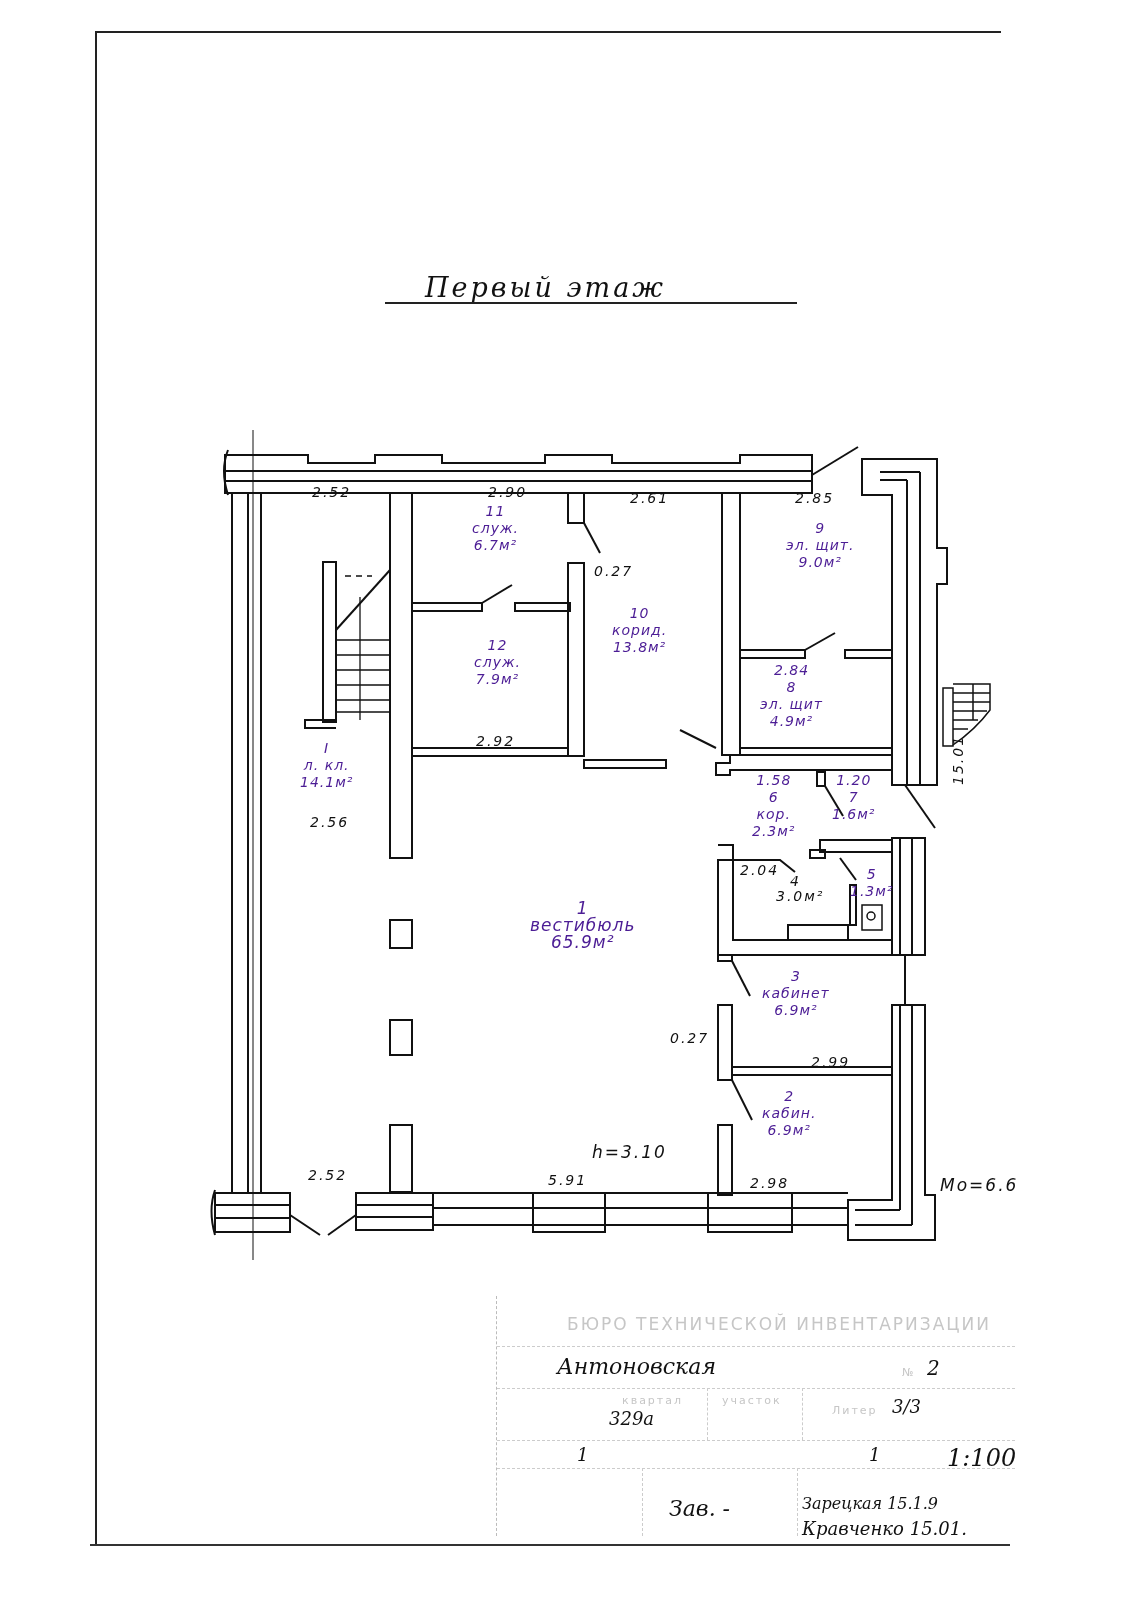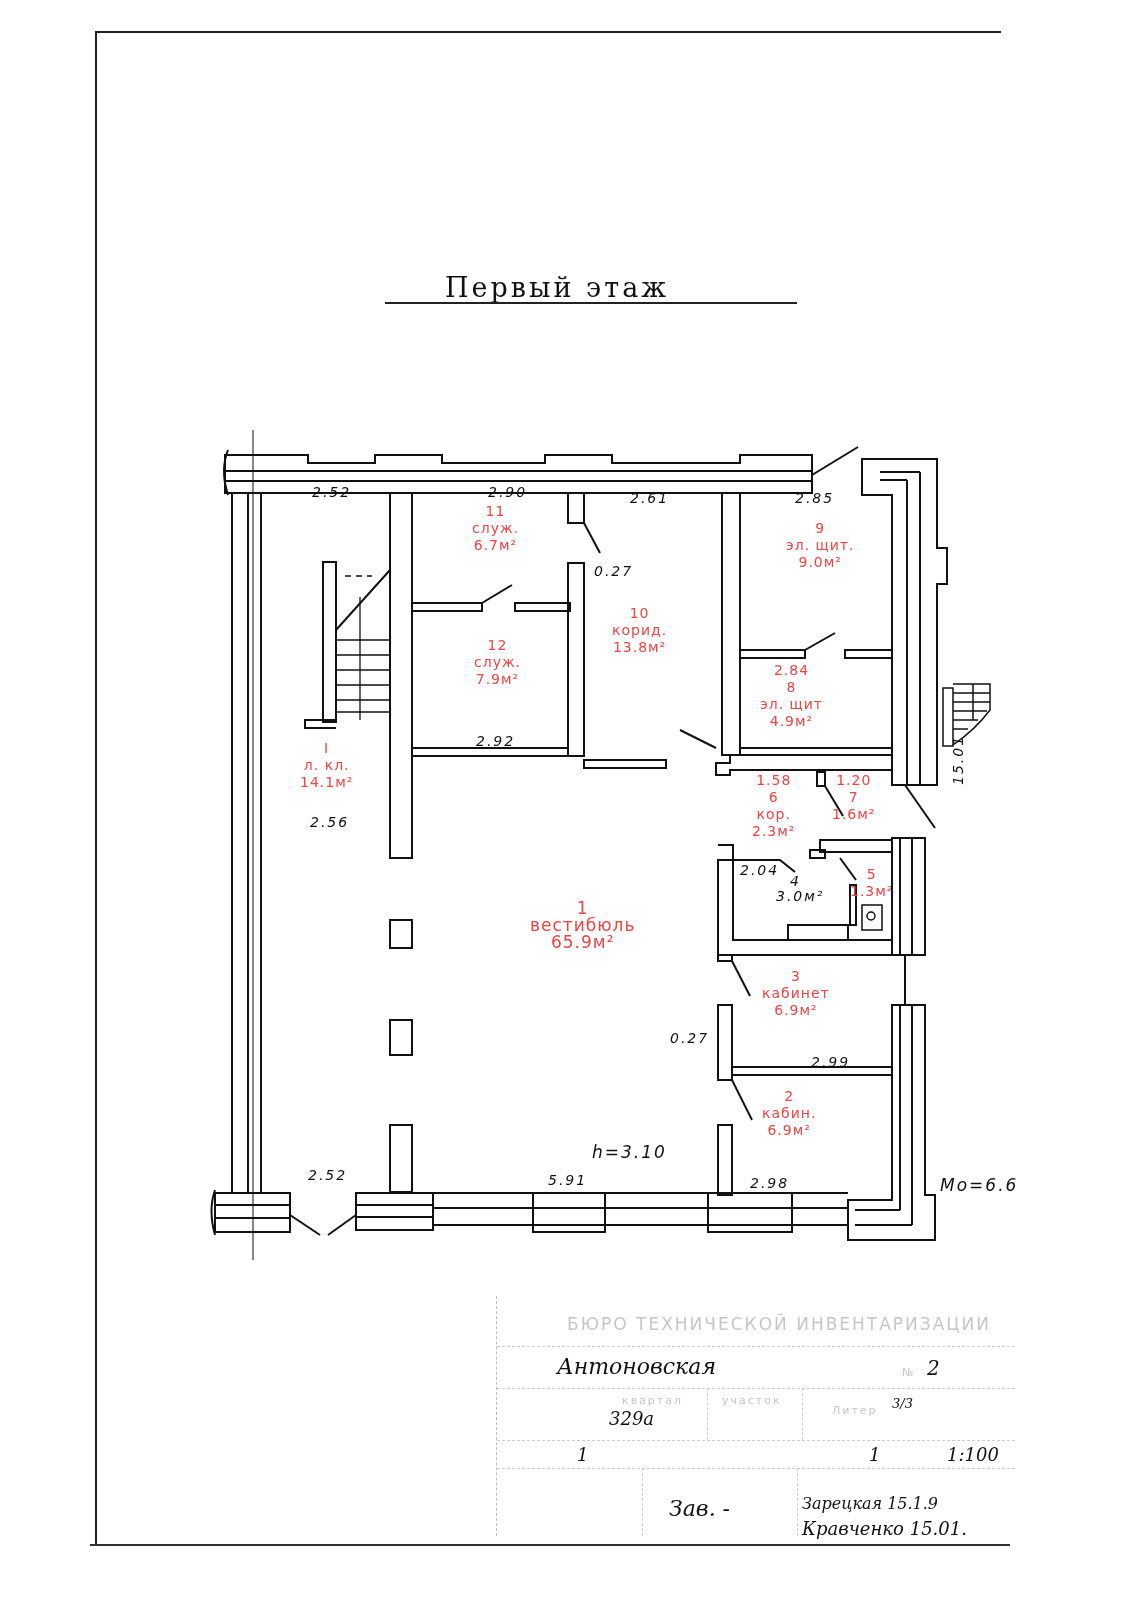--- a/index.html
+++ b/index.html
@@ -1,23 +1,23 @@
 <!DOCTYPE html>
 <html><head>
 <meta charset="utf-8">
 <style>
   html,body{margin:0;padding:0;background:#fff;}
   body{width:1130px;height:1600px;position:relative;overflow:hidden;font-family:"DejaVu Sans",sans-serif;color:#111;}
   .frame-top{position:absolute;left:96px;top:31px;width:905px;height:2px;background:#222;}
   .frame-left{position:absolute;left:95px;top:31px;width:2px;height:1515px;background:#222;}
   .frame-bottom{position:absolute;left:90px;top:1544px;width:920px;height:2px;background:#333;}
-  .title{position:absolute;left:425px;top:272px;font-family:"DejaVu Serif",serif;font-size:27px;letter-spacing:3px;color:#111;margin-left:20px;}
+  .title{position:absolute;left:425px;top:272px;font-family:"DejaVu Serif",serif;font-style:italic;font-size:27px;letter-spacing:3px;color:#111;}
   .title-line{position:absolute;left:385px;top:302px;width:412px;height:2px;background:#222;}
   svg.plan{position:absolute;left:0;top:0;}
-  .lbl{position:absolute;font-family:"DejaVu Sans",sans-serif;font-size:14px;line-height:17px;text-align:center;color:#ef4444;white-space:nowrap;letter-spacing:1px;}
+  .lbl{position:absolute;font-family:"DejaVu Sans",sans-serif;font-style:italic;font-size:14px;line-height:17px;text-align:center;color:#4c1d95;white-space:nowrap;letter-spacing:1px;}
   .dim{position:absolute;font-family:"DejaVu Sans",sans-serif;font-style:italic;font-size:14px;color:#111;letter-spacing:2px;white-space:nowrap;}
   .big{font-size:17px;}
   .stamp{position:absolute;left:496px;top:1296px;width:518px;height:240px;border-left:1px dashed #bbb;}
   .stamp .faint{position:absolute;color:#c6c6c6;font-size:11px;letter-spacing:2px;white-space:nowrap;}
   .stamp .hline{position:absolute;left:0;height:1px;border-top:1px dashed #ccc;width:518px;}
   .stamp .vline{position:absolute;width:1px;border-left:1px dashed #ccc;}
   .hand{position:absolute;font-family:"DejaVu Serif",serif;font-style:italic;color:#111;white-space:nowrap;}
 </style>
 </head>
 <body>
@@ -253,24 +253,24 @@
   <div class="hand" style="left:60px;top:58px;font-size:22px;">Антоновская</div>
   <div class="faint" style="left:405px;top:70px;">№</div>
   <div class="hand" style="left:430px;top:60px;font-size:20px;">2</div>
   <div class="hline" style="top:92px;"></div>
   <div class="faint" style="left:125px;top:98px;">квартал</div>
   <div class="hand" style="left:112px;top:112px;font-size:18px;">329а</div>
   <div class="vline" style="left:210px;top:92px;height:52px;"></div>
   <div class="faint" style="left:225px;top:98px;">участок</div>
   <div class="vline" style="left:305px;top:92px;height:52px;"></div>
   <div class="faint" style="left:335px;top:108px;">Литер</div>
-  <div class="hand" style="left:395px;top:100px;font-size:13px;">3/3</div>
+  <div class="hand" style="left:395px;top:100px;font-size:18px;">3/3</div>
   <div class="hline" style="top:144px;"></div>
   <div class="hand" style="left:80px;top:148px;font-size:18px;">1</div>
   <div class="hand" style="left:372px;top:148px;font-size:18px;">1</div>
-  <div class="hand" style="left:450px;top:148px;font-size:18px;">1:100</div>
+  <div class="hand" style="left:450px;top:148px;font-size:24px;">1:100</div>
   <div class="hline" style="top:172px;"></div>
   <div class="vline" style="left:145px;top:172px;height:68px;"></div>
   <div class="vline" style="left:300px;top:172px;height:68px;"></div>
   <div class="hand" style="left:172px;top:200px;font-size:22px;">Зав. -</div>
   <div class="hand" style="left:305px;top:198px;font-size:16px;">Зарецкая 15.1.9</div>
   <div class="hand" style="left:305px;top:222px;font-size:18px;">Кравченко 15.01.</div>
 </div>
 
 </body></html>

